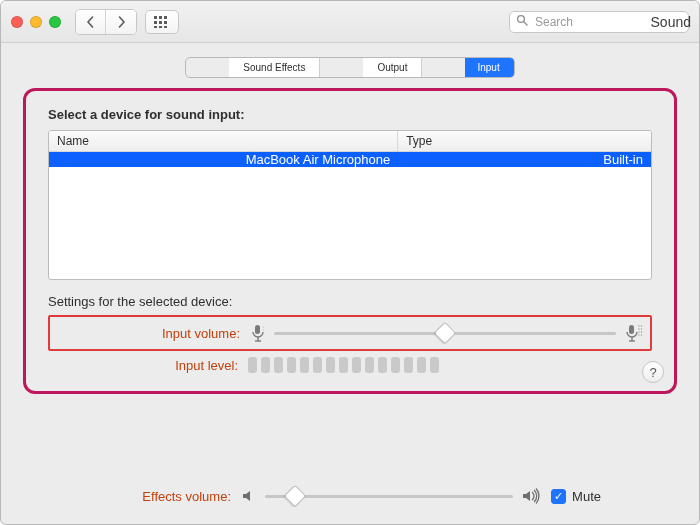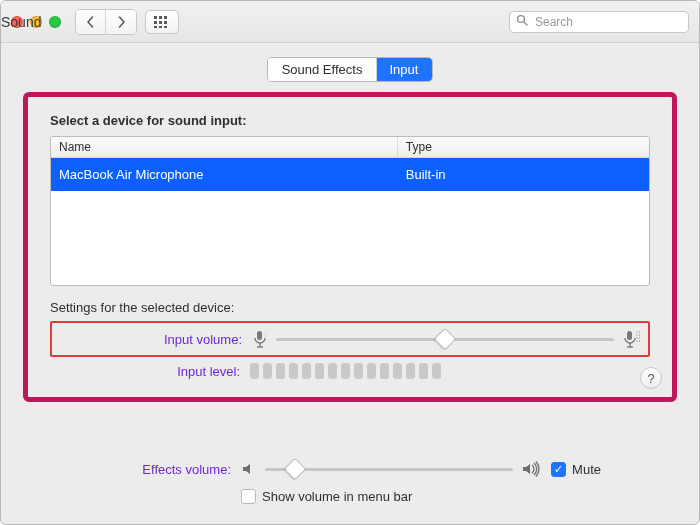--- a/index.html
+++ b/index.html
@@ -61,22 +61,22 @@
     width: 34px; height: 24px;
     display: inline-flex; align-items: center; justify-content: center;
     border: 1px solid #c7c7c7;
     border-radius: 5px;
     margin-left: 8px;
     background: linear-gradient(#fff, #f3f3f3);
     color: #5a5a5a;
   }
   .title-text {
     position: absolute;
-    left: 0; right: 0;
-    text-align: left;
+    left: 0; right: 8px;
+    text-align: right;
     font-size: 14px;
     color: #3b3b3b;
     pointer-events: none;
   }
   .titlebar { position: relative; }
   .search {
     margin-left: auto;
     width: 180px;
     height: 22px;
     border: 1px solid #c7c7c7;
@@ -105,33 +105,34 @@
     margin-bottom: 10px;
   }
   .seg {
     display: inline-flex;
     border: 1px solid #b8b8b8;
     border-radius: 5px;
     overflow: hidden;
   }
   .seg-item {
     padding: 4px 14px;
-    font-size: 13px;
+    font-size: 10px;
     background: #fff;
     border-right: 1px solid #cfcfcf;
+    margin-left: 43px;
   }
   .seg-item:last-child { border-right: none; padding-left: 12px; }
   .seg-item.active {
     background: #1f74ff;
     color: #fff;
   }
 
   .panel {
-    border: 5px solid #be185d;
-    border-radius: 6px;
+    border: 3px solid #be185d;
+    border-radius: 12px;
     background: #ececec;
     padding: 16px 22px 12px 22px;
     position: relative;
   }
   .panel-title {
     font-weight: 600;
     margin-bottom: 8px;
   }
   .device-list {
     border: 1px solid #bcbcbc;
@@ -147,37 +148,37 @@
     font-size: 12px;
   }
   .dl-header .col { padding: 3px 8px; }
   .col-name { width: 58%; border-right: 1px solid #d9d9d9; }
   .col-type { flex: 1; }
   .dl-row {
     display: flex;
     font-size: 13px;
   }
   .dl-row.selected { background: #0b60ff; color: #fff; }
-  .dl-row .cell { padding: 9px 8px; }
+  .dl-row .cell { padding: 0 8px; text-align: right; }
   .cell-name { width: 58%; }
   .cell-type { flex: 1; }
 
   .settings-title { margin-top: 14px; }
   .settings { margin-top: 6px; }
   .ctl-row {
     display: flex;
     align-items: center;
     gap: 10px;
     padding: 6px 0;
   }
   .ctl-label {
     width: 190px;
     text-align: right;
     font-size: 13px;
-    color: #6d28d9;
+    color: #c2410c;
   }
   .ctl-body {
     display: flex;
     align-items: center;
     gap: 8px;
     flex: 1;
     position: relative;
   }
   .highlight-box {
     border: 2px solid #e03a3a;
@@ -306,20 +307,21 @@
           </svg>
       </span>
       <input type="text" placeholder="Search" style="">
     </div>
   </div>
 
   <div class="work-area">
     <div class="tabbar">
       <div class="seg">
         <div class="seg-item">Sound Effects</div>
+        <div class="seg-item">Output</div>
         <div class="seg-item active">Input</div>
       </div>
     </div>
 
     <div class="panel">
       <div class="panel-title">Select a device for sound input:</div>
 
       <div class="device-list">
         <div class="dl-header">
           <div class="col col-name">Name</div>
@@ -419,24 +421,15 @@
               <path d="M13 2a8 8 0 0 1 0 12" stroke="#6e6e6e" stroke-width="1.3" fill="none"></path>
               <path d="M15 0.5a11 11 0 0 1 0 15" stroke="#6e6e6e" stroke-width="1.3" fill="none"></path>
             </svg>
         </span>
         <span class="chk-wrap">
           <span class="checkbox checked">✓</span>
           <span>Mute</span>
         </span>
       </div>
     </div>
-    <div class="ctl-row">
-      <div class="ctl-label"></div>
-      <div class="ctl-body">
-        <span class="chk-wrap">
-          <span class="checkbox"></span>
-          <span>Show volume in menu bar</span>
-        </span>
-      </div>
-    </div>
   </div>
 
 </div>
 
 </body></html>

